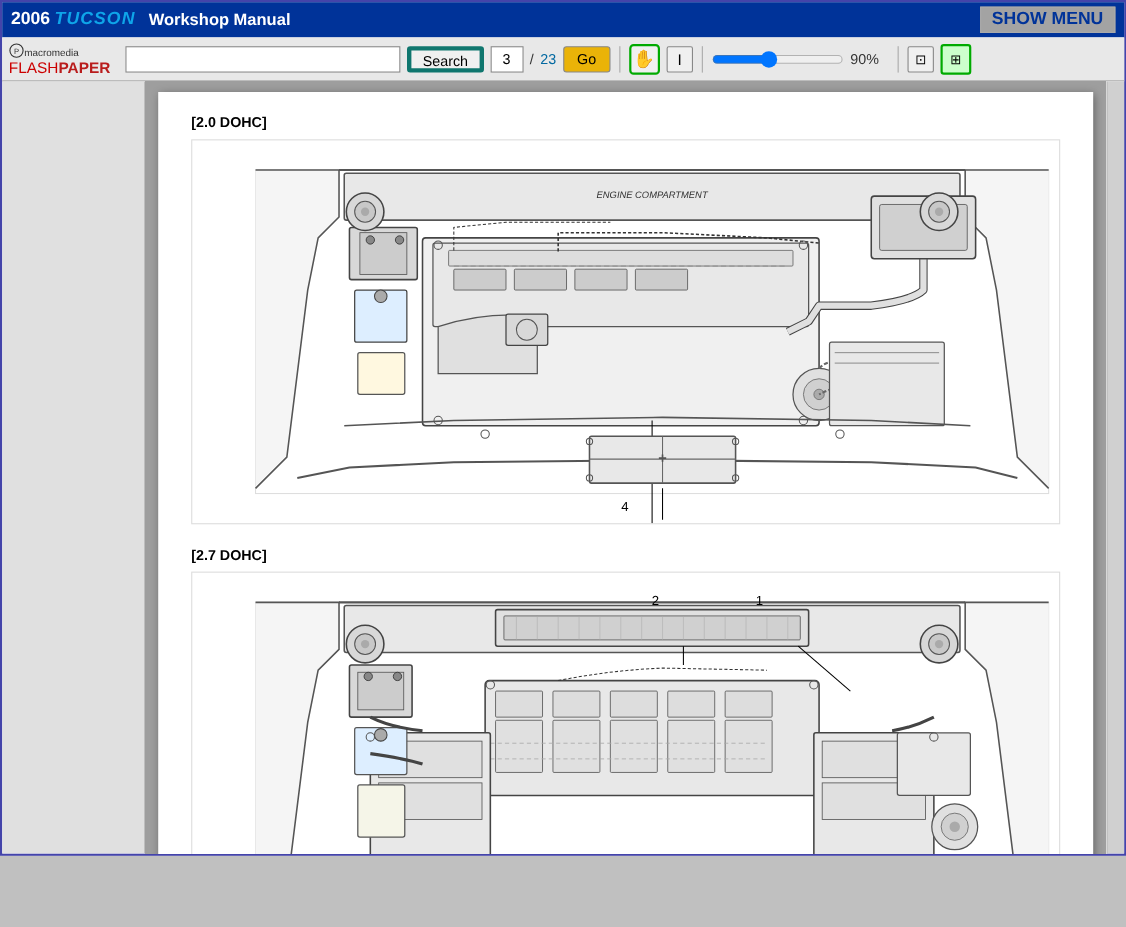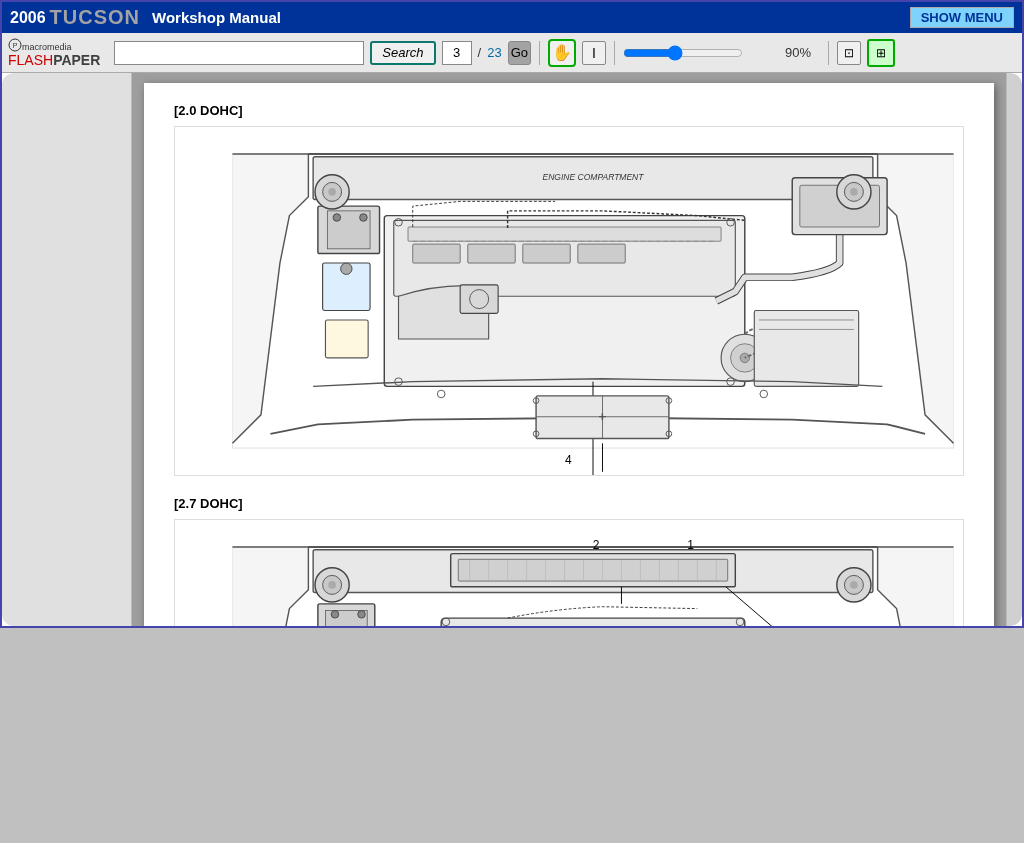--- a/index.html
+++ b/index.html
@@ -7,21 +7,21 @@
       width: 1024px;
       height: 843px;
       background: #c0c0c0;
       font-family: Arial, sans-serif;
       overflow: hidden;
     }
 
     
     .window-frame {
       width: 1024px;
-      height: 628px;
+      height: 778px;
       border: 2px solid #4444aa;
       background: #ffffff;
       display: flex;
       flex-direction: column;
     }
 
     
     .title-bar {
       background: #003399;
       color: white;
@@ -38,40 +38,41 @@
       gap: 4px;
     }
 
     .title-year {
       color: white;
       font-size: 16px;
       font-weight: bold;
     }
 
     .title-brand {
-      color: #a3a3a3;
-      font-size: 20px;
+      color: #0ea5e9;
+      font-size: 16px;
       font-weight: bold;
+      font-style: italic;
       font-family: 'Arial Black', sans-serif;
       letter-spacing: 1px;
     }
 
     .title-text {
       color: white;
       font-size: 15px;
       font-weight: bold;
       margin-left: 8px;
     }
 
     .show-menu-btn {
-      background: #7dd3fc;
+      background: #a3a3a3;
       color: #003399;
       border: 1px solid #aaa;
       padding: 2px 10px;
-      font-size: 13px;
+      font-size: 16px;
       font-weight: bold;
       cursor: pointer;
     }
 
     
     .toolbar {
       background: #e8e8e8;
       border-bottom: 1px solid #aaa;
       display: flex;
       align-items: center;
@@ -91,27 +92,26 @@
       border: 1px solid #888;
       padding: 2px 6px;
       font-size: 13px;
       width: 250px;
       height: 24px;
       background: white;
     }
 
     .search-btn {
       background: #f0f0f0;
-      border: 2px solid #0f766e;
+      border: 4px solid #0f766e;
       border-radius: 3px;
       padding: 2px 10px;
       font-size: 13px;
       cursor: pointer;
       height: 24px;
-      font-style: italic;
     }
 
     .page-input {
       border: 1px solid #888;
       padding: 2px 4px;
       font-size: 13px;
       width: 30px;
       height: 24px;
       text-align: center;
       background: white;
@@ -121,24 +121,24 @@
       font-size: 13px;
       color: #333;
     }
 
     .page-total {
       font-size: 13px;
       color: #0369a1;
     }
 
     .go-btn {
-      background: #a3a3a3;
+      background: #eab308;
       border: 1px solid #888;
       border-radius: 3px;
-      padding: 2px 2px;
+      padding: 2px 12px;
       font-size: 13px;
       cursor: pointer;
       height: 24px;
     }
 
     .hand-tool-btn {
       background: #f0f0f0;
       border: 2px solid #00aa00;
       border-radius: 4px;
       width: 28px;
@@ -166,21 +166,20 @@
     .zoom-slider {
       width: 120px;
       height: 16px;
       cursor: pointer;
     }
 
     .zoom-pct {
       font-size: 13px;
       color: #333;
       min-width: 35px;
-      margin-left: 36px;
     }
 
     .view-btn {
       background: #f0f0f0;
       border: 1px solid #888;
       border-radius: 2px;
       width: 24px;
       height: 24px;
       display: flex;
       align-items: center;
@@ -200,21 +199,20 @@
       justify-content: center;
       cursor: pointer;
       font-size: 12px;
     }
 
     
     .content-area {
       display: flex;
       flex: 1;
       overflow: hidden;
-      border-radius: 12px;
     }
 
     
     .left-sidebar {
       width: 130px;
       background: #e0e0e0;
       border-right: 1px solid #bbb;
       flex-shrink: 0;
     }
 
@@ -305,21 +303,21 @@
     <div class="flashpaper-logo">
       <div style="display:flex;align-items:flex-end;gap:0;">
         <svg width="14" height="14" viewBox="0 0 14 14">
           <circle cx="7" cy="7" r="6" fill="none" stroke="#333" stroke-width="1"></circle>
           <text x="7" y="10" font-size="7" text-anchor="middle" fill="#333">P</text>
         </svg>
         <span style="font-size:9px;color:#333;">macromedia</span>
       </div>
       <div style="display:flex;align-items:center;">
         <span style="font-size:14px;font-weight:normal;color:#cc0000;">FLASH</span>
-        <span style="font-size:14px;font-weight:bold;color:#404040;">PAPER</span>
+        <span style="font-size:14px;font-weight:bold;color:#b91c1c;">PAPER</span>
       </div>
     </div>
 
     <input class="search-box" type="text" style="">
     <button class="search-btn">Search</button>
 
     <input class="page-input" type="text" value="3" style="">
     <span class="page-sep">/</span>
     <span class="page-total">23</span>
     <button class="go-btn">Go</button>

